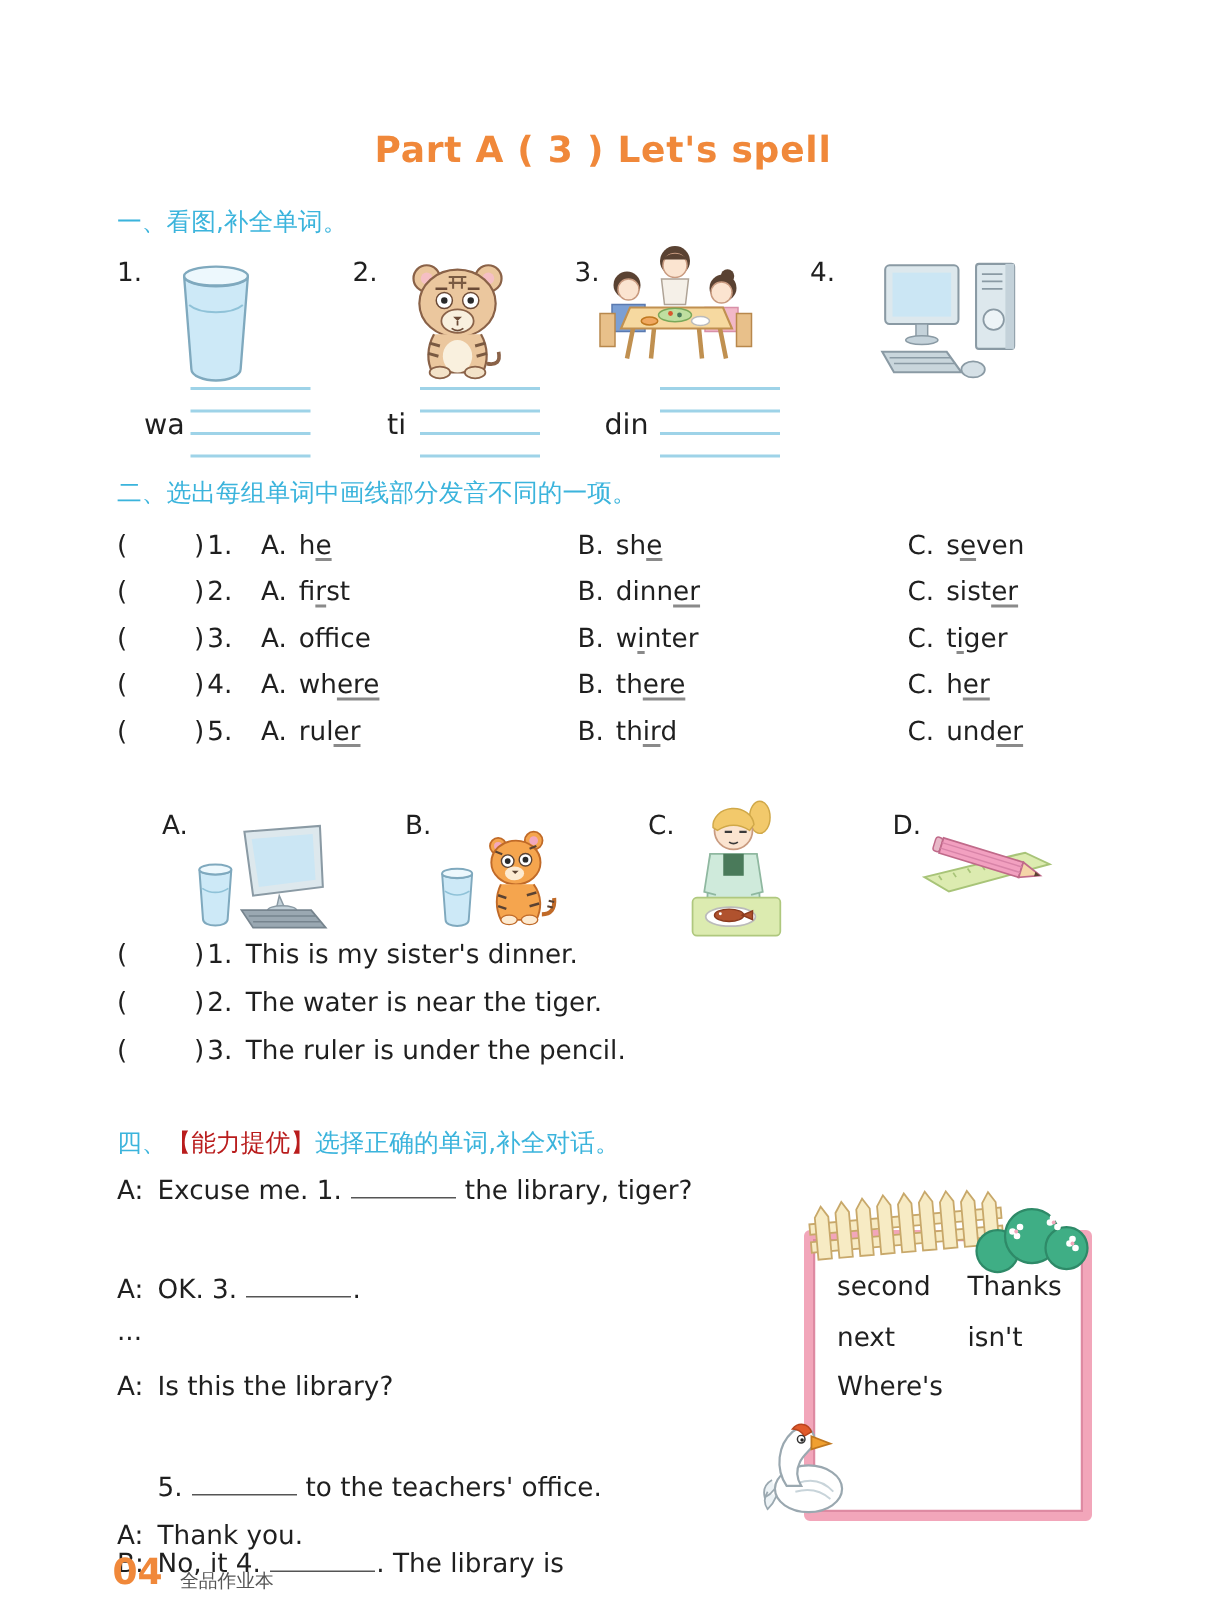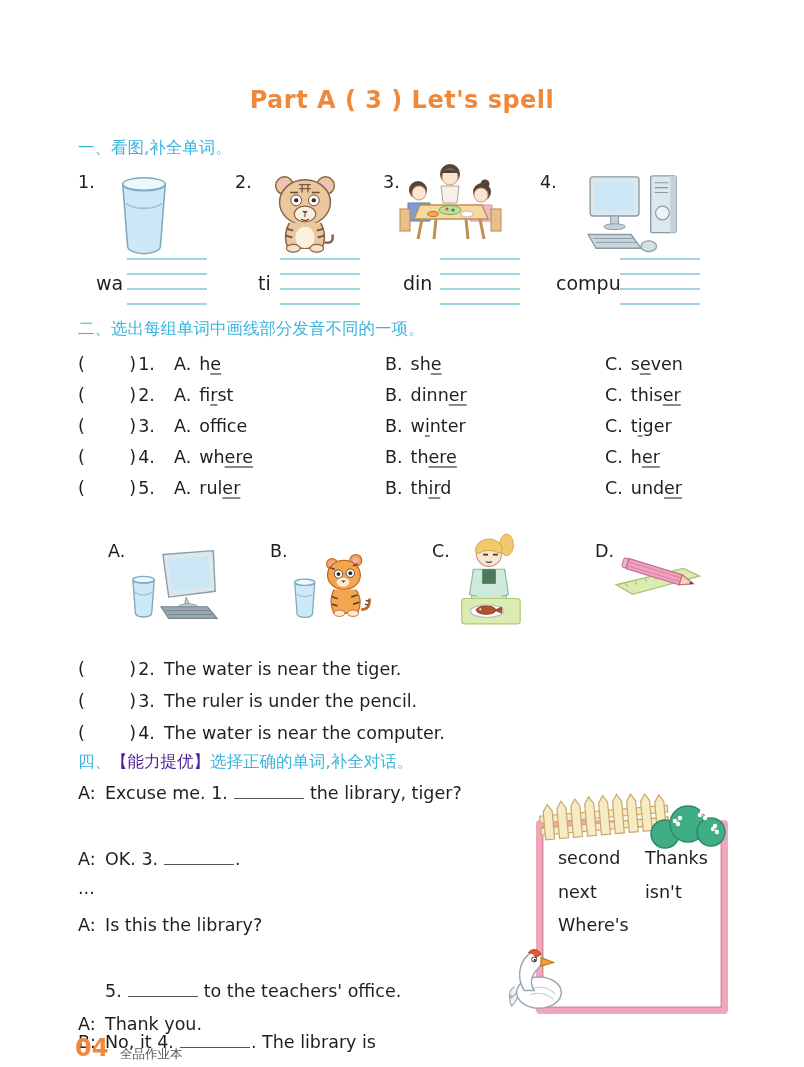--- a/index.html
+++ b/index.html
@@ -1,21 +1,21 @@
 <!DOCTYPE html>
 <html><head>
 <meta charset="utf-8">
 <style>
   html,body{margin:0;padding:0;background:#fff;}
   body{font-family:"DejaVu Sans","Liberation Sans",sans-serif;color:#1f1f1f;}
   #page{position:relative;width:804px;height:1067px;background:#ffffff;overflow:hidden;}
   .abs{position:absolute;}
   .title{width:100%;text-align:center;font-size:24px;font-weight:700;color:#F0883A;letter-spacing:.5px;}
   .sec-head{font-size:16.5px;font-weight:400;color:#3BB4DC;white-space:nowrap;}
-  .sec-head .tag{color:#4c1d95;}
+  .sec-head .tag{color:#b91c1c;}
   .num{font-size:17.5px;}
   .paren{white-space:pre;font-size:17.5px;}
   .qnum{font-size:17.5px;margin-left:2px;}
   .optlabel{font-size:17.5px;margin-left:14px;}
   .word{font-size:17.5px;margin-left:8px;}
   .u{text-decoration:underline;text-decoration-color:#8a8a8a;text-underline-offset:3px;text-decoration-thickness:1.5px;}
   .senttext{font-size:17.5px;margin-left:9px;}
   .dlg{font-size:17.5px;white-space:nowrap;}
   .spk{display:inline-block;width:27px;}
   .blank{display:inline-block;width:70px;height:15px;border-bottom:1.6px solid #555;margin:0 6px;vertical-align:baseline;}
@@ -138,44 +138,35 @@
   </div>
   <div class="abs" style="left:403px;top:258px;width:120px;height:48px;">
     <span class="stem" style="left:0;top:14px;">din</span>
     <div class="wlines" style="left:37px;top:0;">
       <div class="wline" style="top:0;"></div>
         <div class="wline" style="top:15px;"></div>
       <div class="wline" style="top:30px;"></div>
         <div class="wline" style="top:45px;"></div>
     </div>
   </div>
-  <div class="abs" style="left:556px;top:258px;width:148px;height:48px;">
-    <span class="stem" style="left:0;top:14px;">compu</span>
-    <div class="wlines" style="left:64px;top:0;">
-      <div class="wline" style="top:0;"></div>
-        <div class="wline" style="top:15px;"></div>
-      <div class="wline" style="top:30px;"></div>
-        <div class="wline" style="top:45px;"></div>
-    </div>
-  </div>
 
   <div class="abs sec-head" style="left:78px;top:318px;">二、选出每组单词中画线部分发音不同的一项。</div>
 
   <div class="abs" style="left:78px;top:354px;width:700px;">
     <span class="paren">(        )</span><span class="qnum">1.</span>
     <span class="optlabel">A.</span><span class="word"><span>h</span><span class="u">e</span><span></span></span>
     <span class="abs" style="left:307px;top:0;"><span class="optlabel" style="margin-left:0;">B.</span><span class="word"><span>sh</span><span class="u">e</span><span></span></span></span>
     <span class="abs" style="left:527px;top:0;"><span class="optlabel" style="margin-left:0;">C.</span><span class="word"><span>s</span><span class="u">e</span><span>ven</span></span></span>
   </div>
 
   <div class="abs" style="left:78px;top:385px;width:700px;">
     <span class="paren">(        )</span><span class="qnum">2.</span>
     <span class="optlabel">A.</span><span class="word"><span>f</span><span class="u">ir</span><span>st</span></span>
     <span class="abs" style="left:307px;top:0;"><span class="optlabel" style="margin-left:0;">B.</span><span class="word"><span>dinn</span><span class="u">er</span><span></span></span></span>
-    <span class="abs" style="left:527px;top:0;"><span class="optlabel" style="margin-left:0;">C.</span><span class="word"><span>this</span><span class="u">er</span><span></span></span></span>
+    <span class="abs" style="left:527px;top:0;"><span class="optlabel" style="margin-left:0;">C.</span><span class="word"><span>sist</span><span class="u">er</span><span></span></span></span>
   </div>
 
   <div class="abs" style="left:78px;top:416px;width:700px;">
     <span class="paren">(        )</span><span class="qnum">3.</span>
     <span class="optlabel">A.</span><span class="word"><span>off</span><span class="u">i</span><span>ce</span></span>
     <span class="abs" style="left:307px;top:0;"><span class="optlabel" style="margin-left:0;">B.</span><span class="word"><span>w</span><span class="u">i</span><span>nter</span></span></span>
     <span class="abs" style="left:527px;top:0;"><span class="optlabel" style="margin-left:0;">C.</span><span class="word"><span>t</span><span class="u">i</span><span>ger</span></span></span>
   </div>
 
   <div class="abs" style="left:78px;top:447px;width:700px;">
@@ -263,23 +254,23 @@
       <g transform="rotate(17 48 22)">
         <rect x="8" y="13" width="5" height="10" rx="2" fill="#E8B8C8" stroke="#C06A8A" stroke-width="1"></rect>
         <rect x="13" y="12.5" width="58" height="11" fill="#F2A0C0" stroke="#C06A8A" stroke-width="1.2"></rect>
         <path d="M71 12.5 L85 18 L71 23.5 Z" fill="#F5D5A8" stroke="#C06A8A" stroke-width="1.2"></path>
         <path d="M81 16.4 L85 18 L81 19.6 Z" fill="#5A4232"></path>
         <path d="M13 16 h58 M13 20 h58" stroke="#D884A8" stroke-width="1"></path>
       </g>
     </svg>
   </div>
 
+  <div class="abs" style="left:78px;top:627px;"><span class="paren">(        )</span><span class="qnum">1.</span><span class="senttext">This is my sister's dinner.</span></div>
   <div class="abs" style="left:78px;top:659px;"><span class="paren">(        )</span><span class="qnum">2.</span><span class="senttext">The water is near the tiger.</span></div>
   <div class="abs" style="left:78px;top:691px;"><span class="paren">(        )</span><span class="qnum">3.</span><span class="senttext">The ruler is under the pencil.</span></div>
-  <div class="abs" style="left:78px;top:723px;"><span class="paren">(        )</span><span class="qnum">4.</span><span class="senttext">The water is near the computer.</span></div>
 
   <div class="abs sec-head" style="left:78px;top:751px;">
     <span>四、</span><span class="tag">【能力提优】</span><span>选择正确的单词,补全对话。</span>
   </div>
 
   <div class="abs dlg" style="left:78px;top:783px;"><span class="spk">A:</span><span>Excuse me. 1.</span><span class="blank"></span><span>the library, tiger?</span></div>
   <div class="abs dlg" style="left:78px;top:849px;"><span class="spk">A:</span><span>OK. 3.</span><span class="blank tight"></span><span>.</span></div>
   <div class="abs dlg" style="left:78px;top:878px;"><span>...</span></div>
   <div class="abs dlg" style="left:78px;top:915px;"><span class="spk">A:</span><span>Is this the library?</span></div>
   <div class="abs dlg" style="left:78px;top:1004px;margin-top:28px;"><span class="spk">B:</span><span>No, it 4.</span><span class="blank tight"></span><span>. The library is</span></div>

